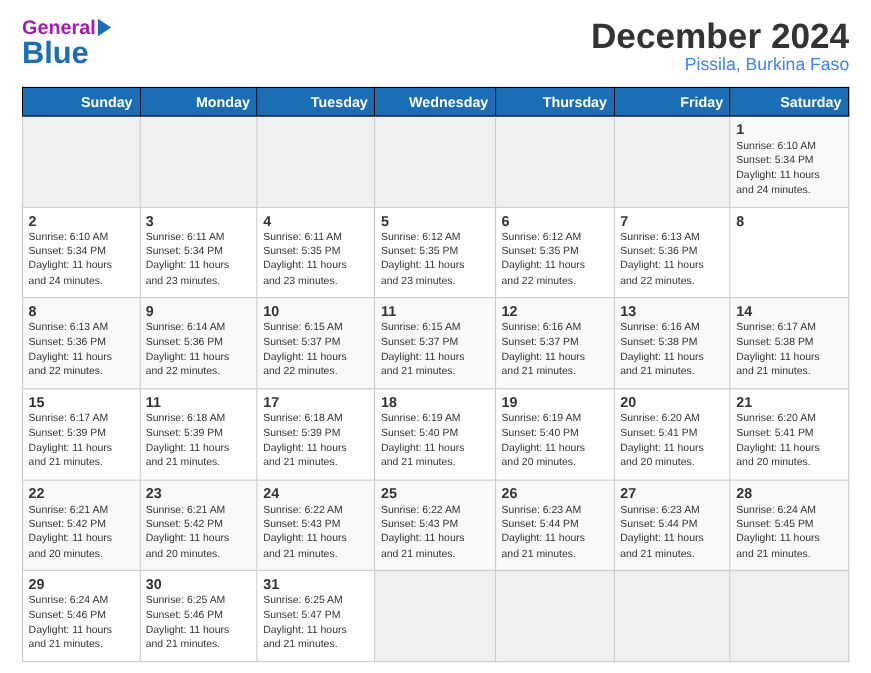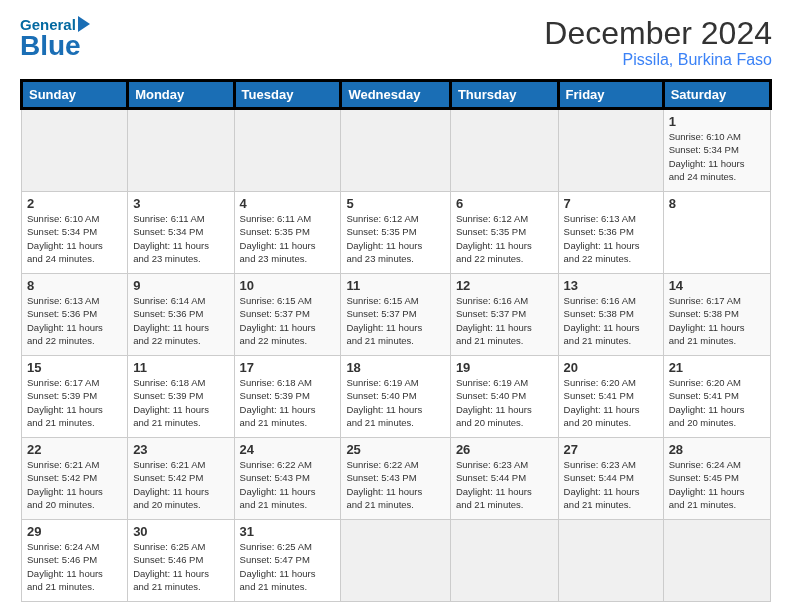--- a/index.html
+++ b/index.html
@@ -22,23 +22,23 @@
       justify-content: space-between;
       align-items: flex-start;
       margin-bottom: 10px;
     }
     .logo {
       display: flex;
       flex-direction: column;
       align-items: flex-start;
     }
     .logo-general {
-      font-size: 15px;
-      font-weight: bold;
-      color: #0369a1;
+      font-size: 18px;
+      font-weight: bold;
+      color: #a21caf;
       line-height: 1;
     }
     .logo-blue {
       font-size: 28px;
       font-weight: bold;
       color: #1a6eb5;
       line-height: 1;
     }
     .logo-arrow {
       display: inline-block;
@@ -52,42 +52,42 @@
     }
     .logo-line {
       display: flex;
       align-items: center;
     }
     .title-block {
       text-align: right;
     }
     .title-block h1 {
       font-size: 32px;
-      font-weight: normal;
+      font-weight: bold;
       color: #333;
       line-height: 1.1;
     }
     .title-block h2 {
       font-size: 16px;
       font-weight: normal;
       color: #3b82f6;
     }
     .calendar {
       width: 100%;
       border-collapse: collapse;
       flex: 1;
     }
     .calendar th {
       background-color: #1a6eb5;
       color: #fff;
       font-size: 13px;
       font-weight: bold;
       padding: 5px 6px;
-      text-align: left;
-      border: 3px solid #000000;
+      text-align: right;
+      border: 1px solid #000000;
     }
     .calendar td {
       border: 1px solid #ccc;
       vertical-align: top;
       padding: 4px 5px;
       width: 113px;
       background: #fff;
     }
     .calendar tr:nth-child(odd) td {
       background: #f9f9f9;

